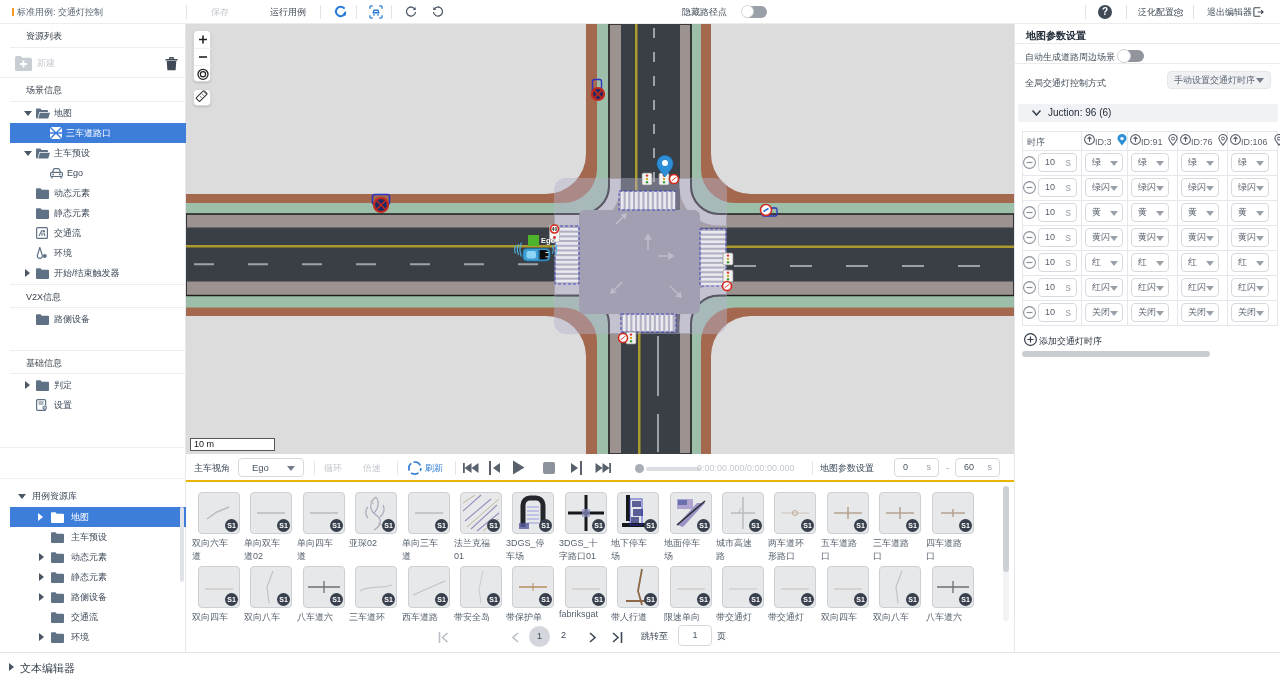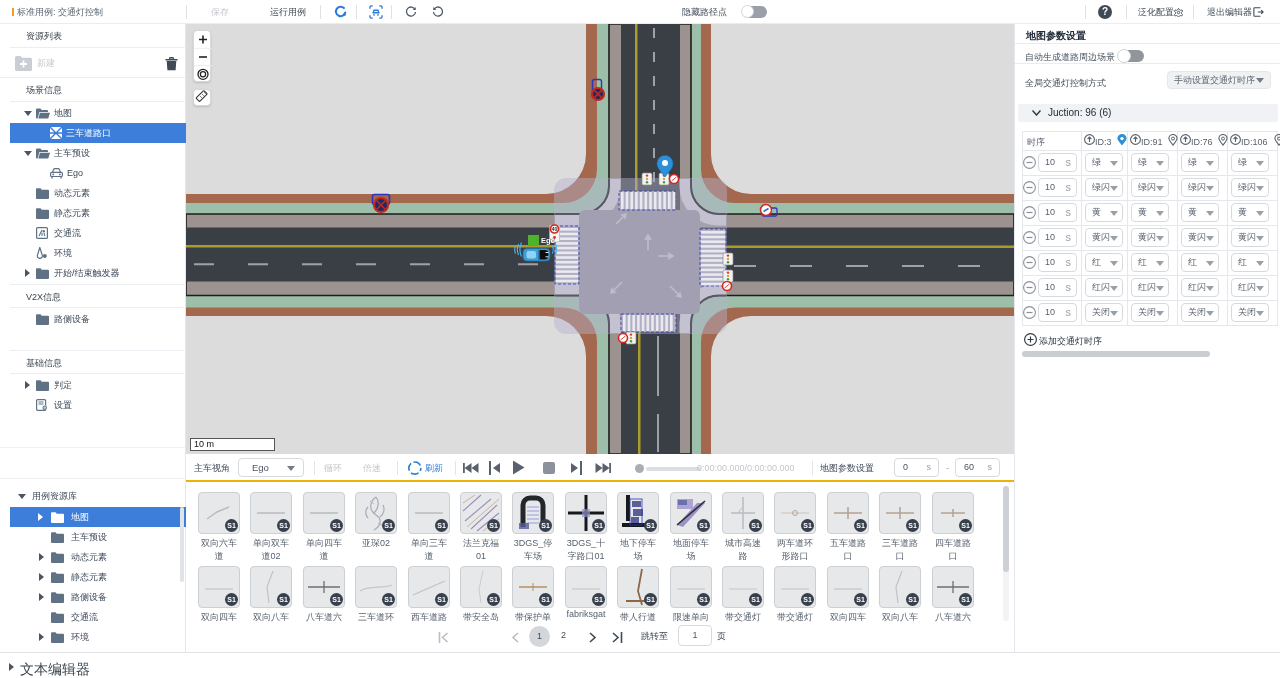--- a/index.html
+++ b/index.html
@@ -19,28 +19,28 @@
 #scale{position:absolute;left:4px;bottom:3px;width:85px;height:13px;background:#fff;border:1px solid #555;font-size:9px;line-height:11px;padding-left:3px;color:#111}
 
 #playbar{position:absolute;left:186px;top:454px;width:828px;height:28px;background:#fff;border-bottom:2px solid #eab308;font-size:9px;color:#3c4858}
 #playbar .t{position:absolute;top:9px;line-height:11px}
 .pv{position:absolute;top:7px;width:1px;height:14px;background:#e4e4e4}
 .inp{position:absolute;border:1px solid #d6dade;border-radius:4px;background:#fff;color:#4a5663}
 
 #thumbs{position:absolute;left:186px;top:482px;width:828px;height:141px;background:#fff;overflow:hidden}
 .thumb{position:absolute;width:42px;height:42px;background:#e6e8ea;border:1px solid #ccd0d4;border-radius:4px;overflow:hidden}
 .badge{position:absolute;right:1px;bottom:1px;width:13px;height:13px;border-radius:50%;background:#38404d;color:#fff;font-size:7px;line-height:13px;text-align:center;font-weight:bold}
-.tlab{position:absolute;width:54px;font-size:9px;line-height:13px;color:#57616e;text-align:center}
+.tlab{position:absolute;width:54px;font-size:9px;line-height:13px;color:#57616e;}
 #pager{position:absolute;left:186px;top:623px;width:828px;height:29px;background:#fff;font-size:9px;color:#3f4a56}
 
 #rp{position:absolute;left:1014px;top:24px;width:266px;height:628px;background:#fff;border-left:1px solid #e4e7ed;font-size:9px;color:#3f4a56}
 #rp .t{position:absolute;line-height:14px}
 .caret{position:absolute;width:0;height:0;border-left:4px solid transparent;border-right:4px solid transparent;border-top:5px solid #747c87}
 
-#bottom{position:absolute;left:0;top:652px;width:1280px;height:26px;background:#fff;border-top:1px solid #dfe3e8;font-size:14px;color:#38424c}
+#bottom{position:absolute;left:0;top:652px;width:1280px;height:26px;background:#fff;border-top:1px solid #dfe3e8;font-size:11px;color:#38424c}
 </style></head><body>
 <div id="topbar">
  <div style="position:absolute;left:12px;top:8px;width:2px;height:8px;background:#f59a23"></div>
  <div class="t" style="left:17px;color:#5a6673">标准用例: 交通灯控制</div>
  <div class="vdiv" style="left:186px"></div>
  <div class="t" style="left:211px;color:#c4c8cd">保存</div>
  <div class="t" style="left:270px;color:#3f4a56">运行用例</div>
  <div class="vdiv" style="left:320px"></div>
  <svg class="abs" style="left:333px;top:5px" width="14" height="14" viewBox="0 0 16 16">
       <path d="M12.5 3.5 A5.4 5.4 0 1 0 14 8.6" fill="none" stroke="#2b7bd9" stroke-width="2.4" stroke-linecap="round"></path>

